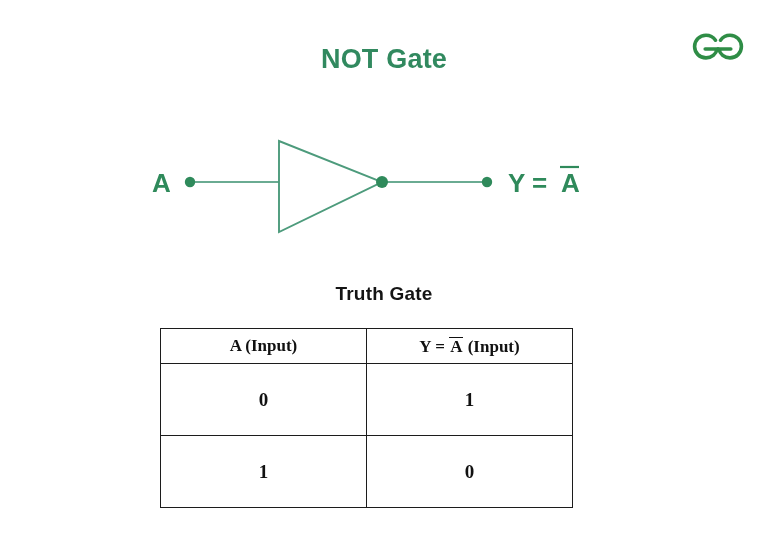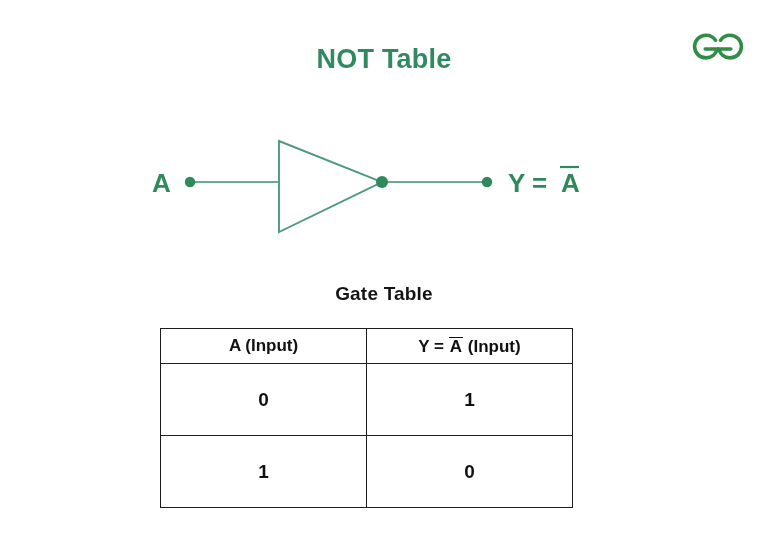--- a/index.html
+++ b/index.html
@@ -77,21 +77,21 @@
     left: 160px;
     top: 328px;
     width: 410px;
     border-collapse: collapse;
     table-layout: fixed;
   }
   #truth-table td {
     border: 1.6px solid #1c1c1c;
     text-align: center;
     color: #111111;
-    font-family: Liberation Sans, sans-serif;
+    font-family: Liberation Serif, serif;
     padding: 0;
   }
   #truth-table .head-cell {
     height: 34px;
     font-size: 17px;
     font-weight: 600;
   }
   #truth-table .data-cell {
     height: 71px;
     font-size: 19px;
@@ -114,21 +114,21 @@
 
 <div id="brand-logo">
   <svg width="56" height="44" viewBox="0 0 56 44" aria-hidden="true">
 
     <path d="M25.5 14.2 C23.2 11.0 19.6 9.3 16.0 9.3 C9.6 9.3 4.6 14.3 4.6 20.6 C4.6 26.9 9.6 31.9 16.0 31.9 C21.6 31.9 26.2 28.1 27.1 23.0 L15.2 23.0" fill="none" stroke="#2f8d46" stroke-width="3.6" stroke-linecap="round"></path>
 
     <path d="M30.5 14.2 C32.8 11.0 36.4 9.3 40.0 9.3 C46.4 9.3 51.4 14.3 51.4 20.6 C51.4 26.9 46.4 31.9 40.0 31.9 C34.4 31.9 29.8 28.1 28.9 23.0 L40.8 23.0" fill="none" stroke="#2f8d46" stroke-width="3.6" stroke-linecap="round"></path>
   </svg>
 </div>
 
-<div id="page-title">NOT Table</div>
+<div id="page-title">NOT Gate</div>
 
 <div id="gate-diagram">
   <svg id="gate-svg" width="530" height="130" viewBox="120 120 530 130">
 
     <line x1="190" y1="182" x2="280" y2="182" stroke="#6aab92" stroke-width="2.2"></line>
 
     <polygon points="279,141 279,232 382,182" fill="#ffffff" stroke="#4d9b7c" stroke-width="1.9" stroke-linejoin="miter"></polygon>
 
     <line x1="382" y1="182" x2="487" y2="182" stroke="#6aab92" stroke-width="2.2"></line>
 
@@ -137,21 +137,21 @@
     <circle cx="487" cy="182" r="5.2" fill="#2f8a5b"></circle>
 
     <text class="gate-label" x="152" y="192" text-anchor="start">A</text>
 
     <text class="gate-label" x="508" y="192" text-anchor="start">Y = </text>
     <text class="gate-label" x="561" y="192" text-anchor="start">A</text>
     <line class="overline-bar" x1="560" y1="167" x2="579" y2="167"></line>
   </svg>
 </div>
 
-<div id="truth-table-heading">Gate Table</div>
+<div id="truth-table-heading">Truth Gate</div>
 
 <table id="truth-table">
   <tbody>
     <tr>
       <td class="head-cell col-a">
         <span>A (Input)</span>
       </td>
       <td class="head-cell col-y">
         <span>Y = </span><span class="ovl">A</span><span> (Input)</span>
       </td>

